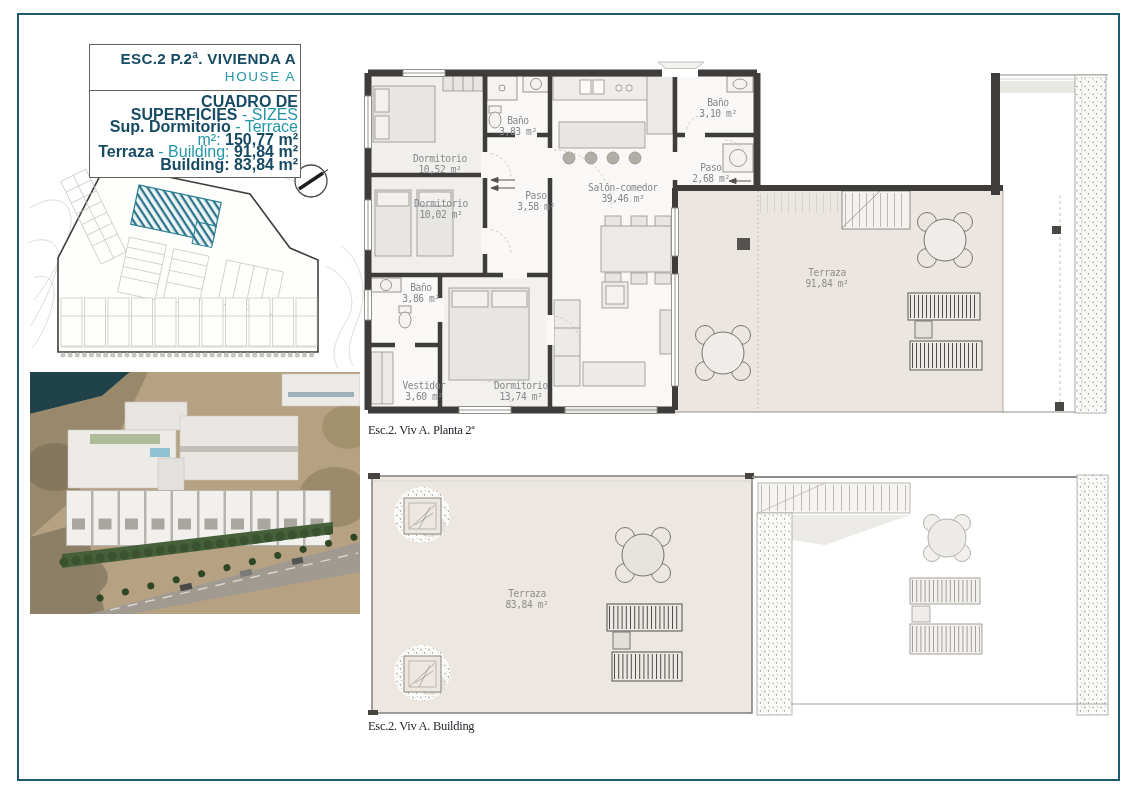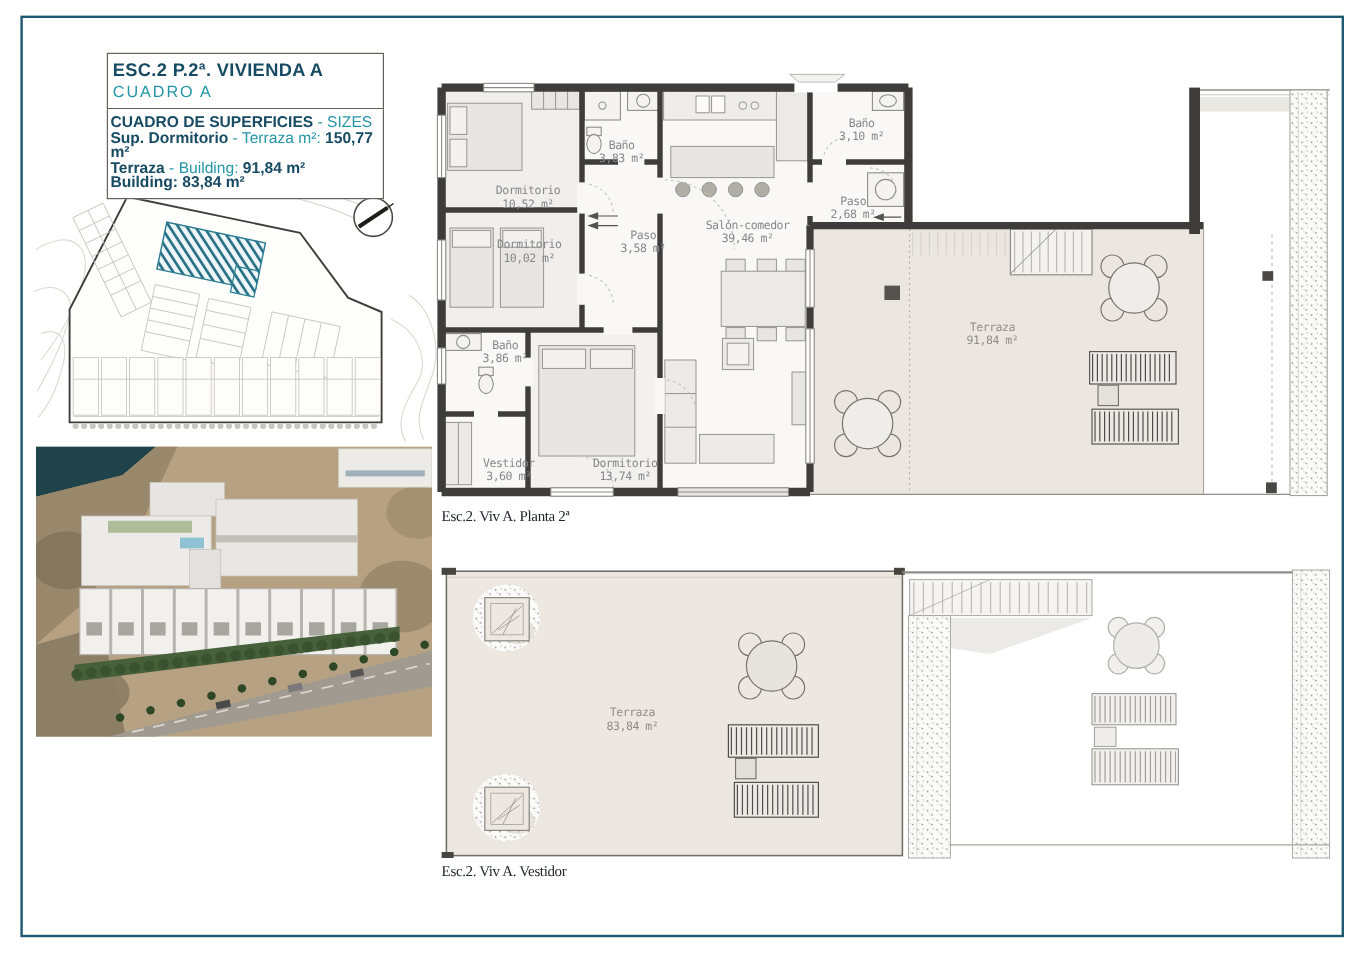--- a/index.html
+++ b/index.html
@@ -1,26 +1,26 @@
 <!DOCTYPE html>
 <html><head>
 <meta charset="utf-8">
 <style>
   html,body{margin:0;padding:0;width:1133px;height:800px;background:#fff;
     font-family:"Liberation Sans",sans-serif;overflow:hidden}
   .sheet{position:absolute;inset:0;background:#ffffff}
   .sheet-border{position:absolute;left:17px;top:13px;width:1099px;height:764px;
     border:2.5px solid #1d5970}
   
-  .title-box{position:absolute;left:89px;top:44px;width:231px;text-align:left;z-index:4}
+  .title-box{position:absolute;left:89px;top:44px;width:212px;text-align:right;z-index:4}
   .tb-main{border:1.6px solid #63625f;background:#fff;padding:5px 4px 6px}
   .tb-title{font-size:15.2px;font-weight:bold;color:#174a63;letter-spacing:.3px;white-space:nowrap}
   .tb-sub{font-size:13.5px;color:#2596a8;letter-spacing:1.6px;margin-top:2px}
   .tb-table{border:1.6px solid #63625f;border-top:none;background:#fff;
-    padding:5px 2px 6px;font-size:13px;line-height:12.5px}
+    padding:5px 2px 6px;font-size:16px;line-height:12.5px}
   .navy{color:#174a63;font-weight:bold}
   .teal{color:#2596a8;font-weight:normal}
   
   .plan-caption{position:absolute;font-family:Liberation Serif, serif;
     font-size:12.5px;color:#23282e;letter-spacing:-.3px;z-index:5;white-space:nowrap}
   #caption-planta{left:368px;top:423px}
   #caption-solarium{left:368px;top:719px}
   
   .abs{position:absolute}
   #site-svg{left:28px;top:148px}
@@ -33,30 +33,30 @@
 </style>
 </head>
 <body>
 
 <div class="sheet">
   <div class="sheet-border"></div>
 
   <div class="title-box">
     <div class="tb-main">
       <div class="tb-title">ESC.2 P.2ª. VIVIENDA A</div>
-      <div class="tb-sub">CUADRO A</div>
+      <div class="tb-sub">HOUSE A</div>
     </div>
     <div class="tb-table">
       <div>
         <span class="navy">CUADRO DE SUPERFICIES</span>
         <span class="teal">- SIZES</span>
       </div>
       <div>
         <span class="navy">Sup. Dormitorio</span>
-        <span class="teal">- Terraza m²:</span>
+        <span class="teal">- Terrace m²:</span>
         <span class="navy">150,77 m²</span>
       </div>
       <div>
         <span class="navy">Terraza</span>
         <span class="teal">- Building:</span>
         <span class="navy">91,84 m²</span>
       </div>
       <div>
         <span class="navy">Building:</span>
         <span class="navy">83,84 m²</span>
@@ -490,14 +490,14 @@
       <line x1="557" y1="166" x2="625" y2="166" stroke="#8f8d88" stroke-width="26" stroke-dasharray="1 3.2" opacity="0.8"></line>
       <rect x="557" y="133" width="18" height="16" fill="#efede9" stroke="#9f9c96" stroke-width="0.8"></rect>
       <rect x="722" y="2" width="31" height="240" fill="url(#veg2)" stroke="#a8a5a0" stroke-width="0.8"></rect>
       <line x1="729" y1="4" x2="729" y2="240" stroke="#c5c2bb" stroke-width="0.5"></line>
       <line x1="436" y1="231" x2="753" y2="231" stroke="#a8a5a0" stroke-width="1"></line>
     </g>
 
     <text class="gl" x="172" y="124" text-anchor="middle">Terraza</text>
     <text class="gl" x="172" y="135" text-anchor="middle">83,84 m²</text>
   </svg>
-  <div class="plan-caption" id="caption-solarium">Esc.2. Viv A. Vestidor</div>
+  <div class="plan-caption" id="caption-solarium">Esc.2. Viv A. Building</div>
 </div>
 
 </body></html>

